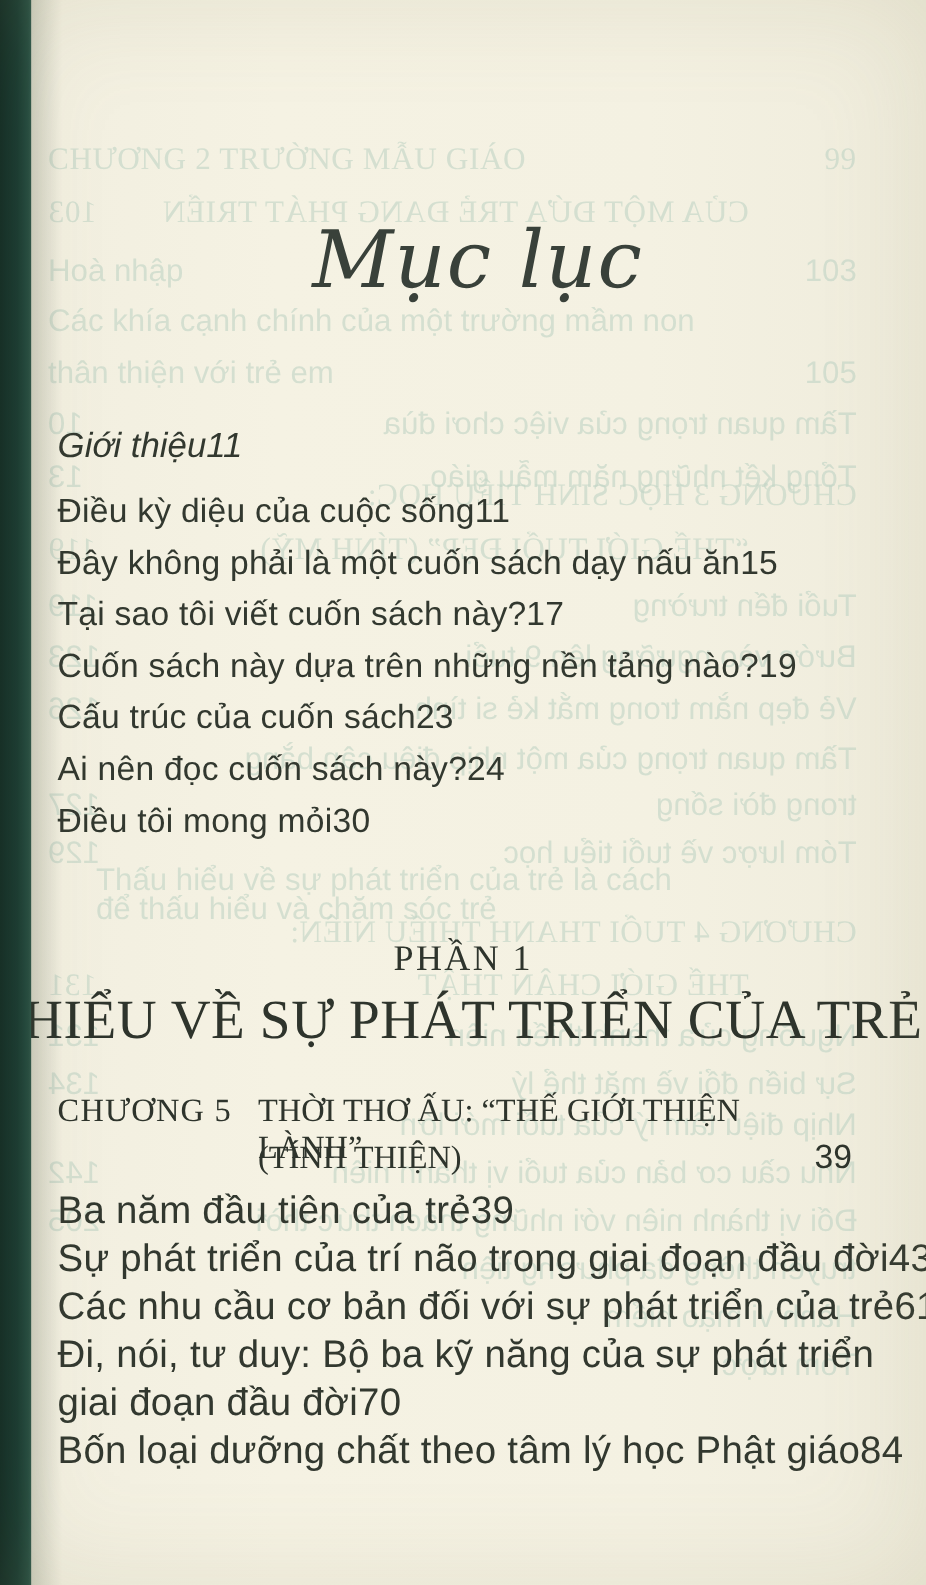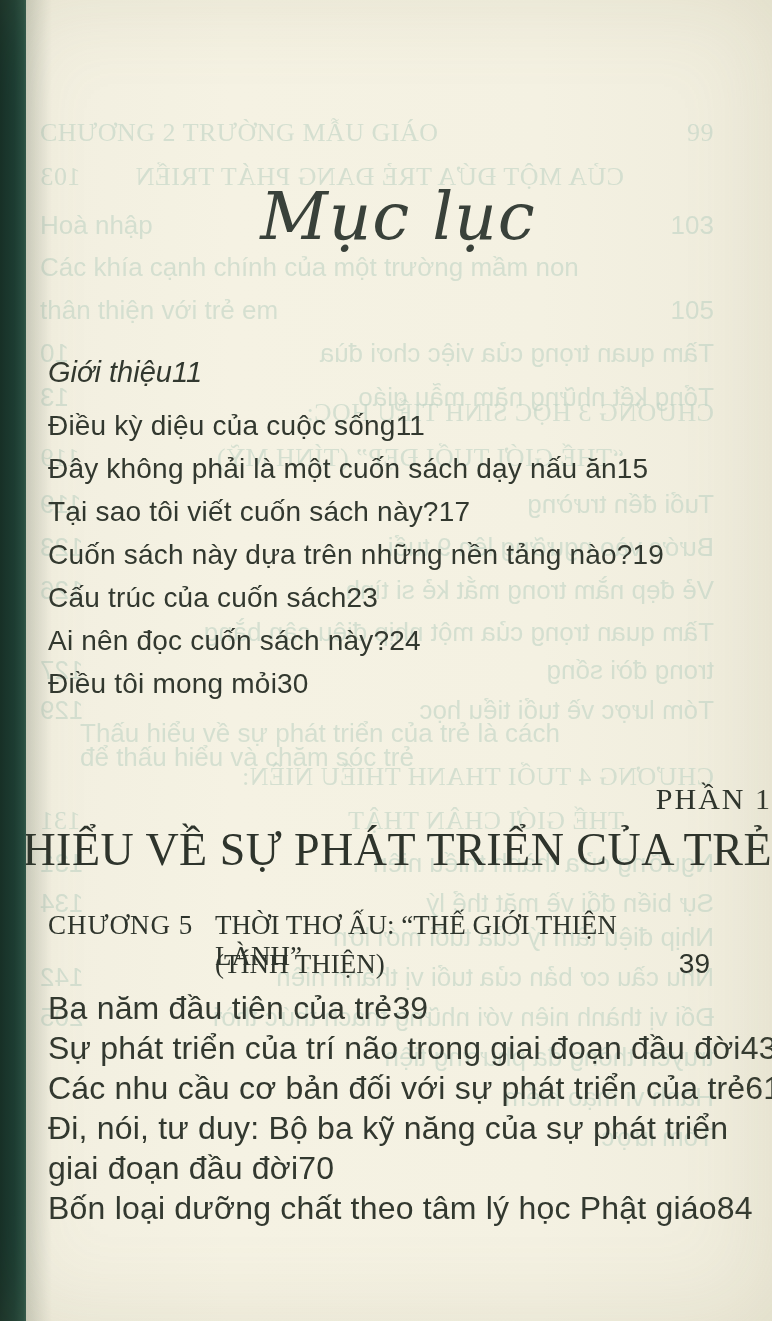--- a/index.html
+++ b/index.html
@@ -35,21 +35,21 @@
     font-size:66px;font-weight:500;color:#39413a;letter-spacing:1px;
   }
   .toc{position:absolute;left:48px;right:62px;}
   .toc-row{display:flex;align-items:baseline;white-space:nowrap;}
   .intro-heading{top:356px;font-style:italic;font-size:29px;}
   .intro-items{top:410px;}
   .intro-items .toc-row{height:43px;font-size:28px;letter-spacing:.2px;}
   .chapter-items{top:990px;}
   .chapter-items .toc-row{height:40px;font-size:32px;letter-spacing:.2px;}
   .part-block{
-    position:absolute;top:782px;left:0;width:100%;text-align:right;
+    position:absolute;top:782px;left:0;width:100%;text-align:center;
     font-family:"Liberation Serif","DejaVu Serif",serif;color:#2e342c;
   }
   .part-kicker{font-size:30px;letter-spacing:2px;}
   .part-title{font-size:46px;letter-spacing:.5px;margin-top:7px;margin-left:16px;}
   .chapter-head{
     position:absolute;top:910px;left:48px;right:62px;
     font-family:"Liberation Serif","DejaVu Serif",serif;font-size:27px;color:#2e342c;
   }
   .chapter-head .line1{display:flex;align-items:baseline;height:38px;}
   .chapter-head .chapter-label{width:167px;flex:0 0 167px;letter-spacing:1px;}

